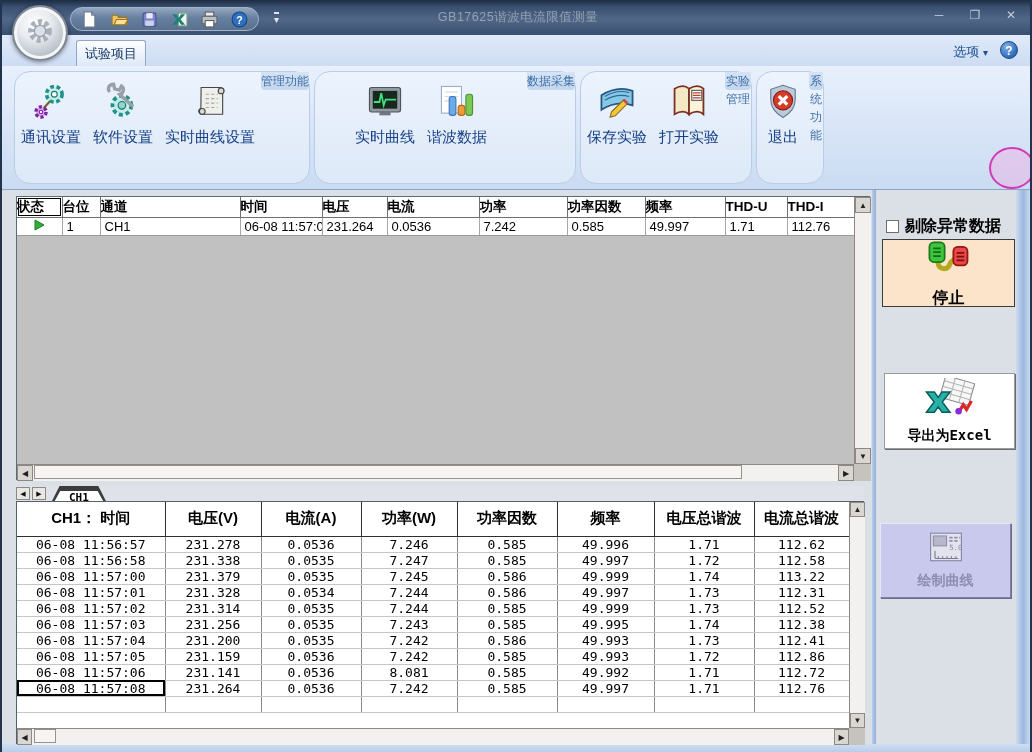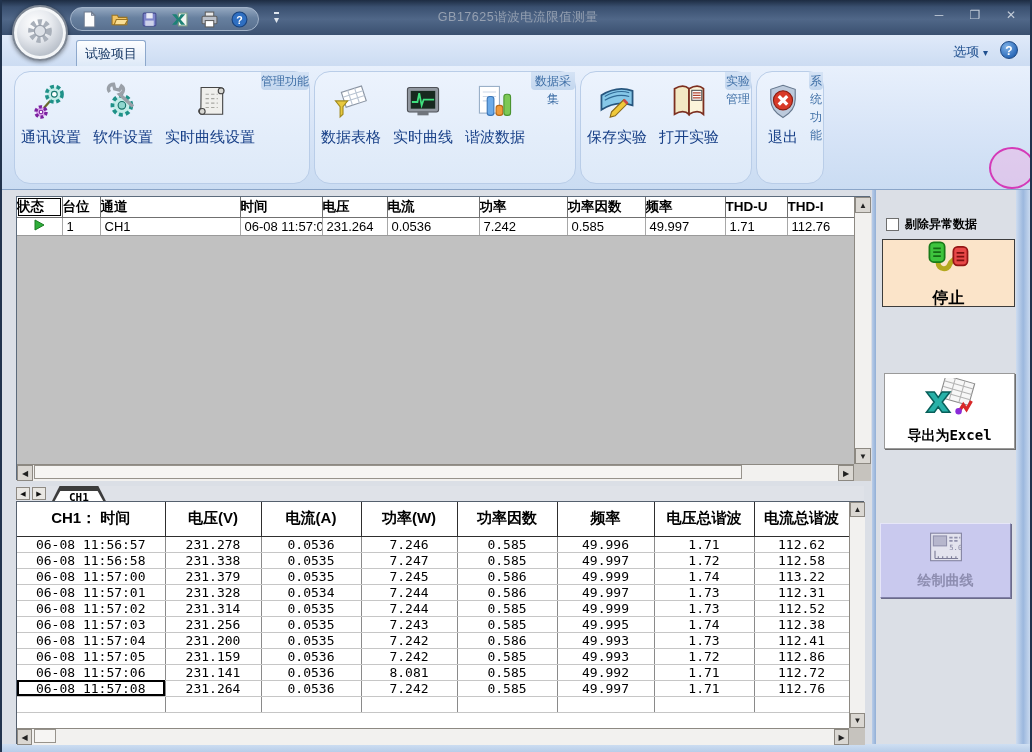--- a/index.html
+++ b/index.html
@@ -115,21 +115,21 @@
   .utable .vsb { display:flex; flex-direction:column; border-left:1px solid #8d8982; }
   .utable .vsb .sb-btn { height:16px; }
   .utable .vsb .sb-track { flex:1; }
   .utable .hsb { display:flex; border-top:1px solid #8d8982; }
   .utable .hsb .sb-btn { width:16px; height:100%; }
   .utable .hsb .sb-track { flex:1; height:100%; }
   .utable .hsb .sb-thumb { left:1px; top:0; height:14px; width:88%; }
   
   .chk-row { position:absolute; left:884px; top:216px; display:flex; align-items:center; gap:6px; }
   .chk-box { width:13px; height:13px; background:#fff; border:1px solid #6e6e6e; }
-  .chk-label { font-size:12px; font-weight:bold; color:#000; }
+  .chk-label { font-size:16px; font-weight:bold; color:#000; }
   .stop-btn {
     position:absolute; left:880px; top:239px; width:133px; height:68px;
     background:#fbe4c9; border:1px solid #3c3c3c;
     display:flex; flex-direction:column; align-items:center; justify-content:center; gap:10px;
   }
   .stop-label { font-size:16px; font-weight:bold; color:#000; }
   .export-btn {
     position:absolute; left:882px; top:373px; width:131px; height:76px;
     background:#fff; border:1px solid #9a9a9a; box-shadow:1px 1px 0 #6e6e6e;
     display:flex; flex-direction:column; align-items:center; justify-content:center;
@@ -287,32 +287,20 @@
               </svg>
           </span>
           <span class="rlabel">实时曲线设置</span>
         </div>
       </div>
       <div class="rgroup-caption">管理功能</div>
     </div>
 
     <div class="rgroup" style="left:312px; width:262px;">
       <div class="rgroup-body">
-        <div class="rbtn">
-          <span class="ric">
-            <svg viewBox="0 0 36 36" width="40" height="40">
-                <g transform="rotate(-18 21 13)">
-                  <rect x="11" y="6" width="19" height="14" fill="#fff" stroke="#8a94a2"></rect>
-                  <path d="M11 10.5h19M11 15h19M17 6v14M23.5 6v14" stroke="#b9c4d2"></path>
-                </g>
-                <path d="M4 17 h11 l-4.2 5.2 V29 l-2.6 2.4 V22.2z" fill="#e8c93f" stroke="#a08a1e"></path>
-              </svg>
-          </span>
-          <span class="rlabel">数据表格</span>
-        </div>
         <div class="rbtn">
           <span class="ric">
             <svg viewBox="0 0 36 36" width="40" height="40">
                 <rect x="4" y="5" width="28" height="22" rx="2" fill="#9298a0" stroke="#4f5258"></rect>
                 <rect x="7" y="8" width="22" height="16" fill="#17291f"></rect>
                 <polyline points="8,18 13,18 14.6,10 16.8,21 18.6,15.8 28,15.8" fill="none" stroke="#3fe07e" stroke-width="1.6"></polyline>
                 <rect x="13" y="27" width="10" height="3" fill="#70757c"></rect>
               </svg>
           </span>
           <span class="rlabel">实时曲线</span>

